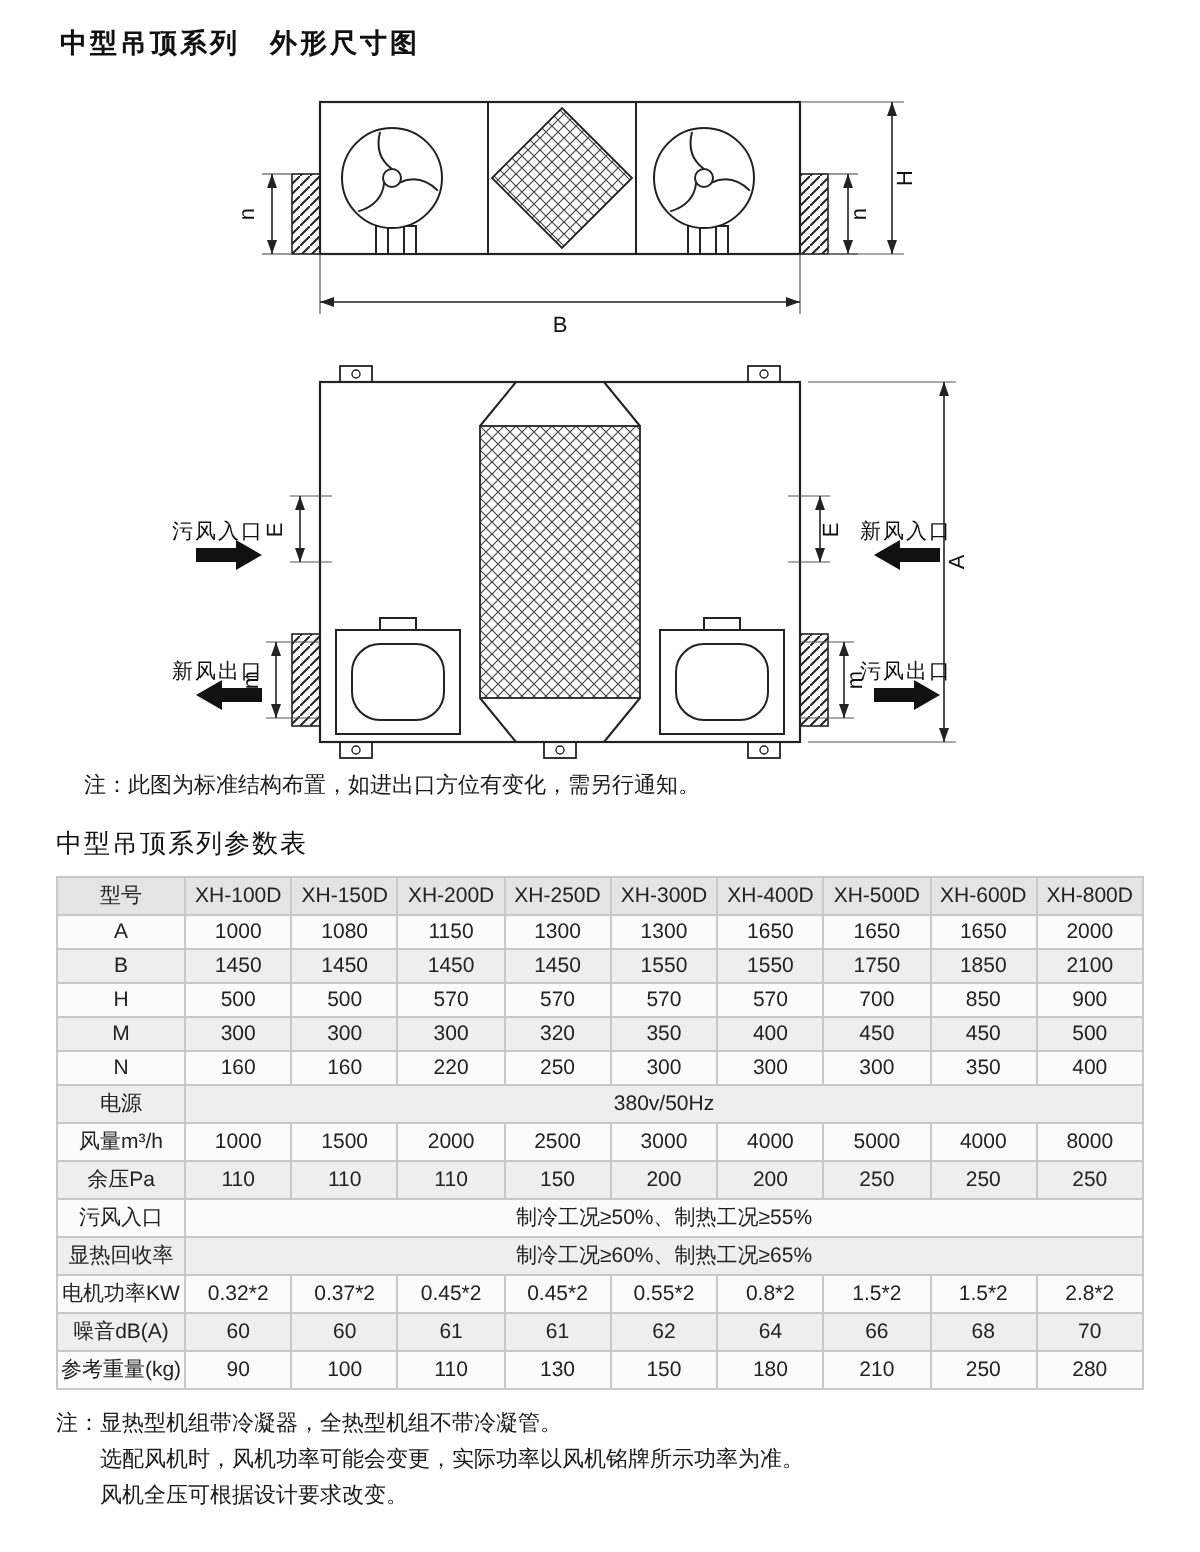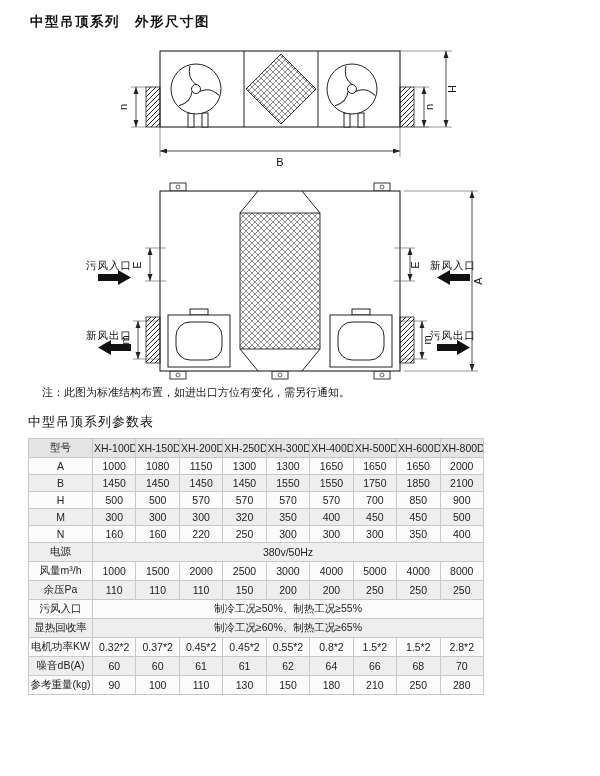--- a/index.html
+++ b/index.html
@@ -13,21 +13,21 @@
   .wfill{fill:#fff;stroke:#222;stroke-width:1}
   .ext{stroke:#555;stroke-width:0.6}
   .dim{stroke:#222;stroke-width:0.8}
   .hblk{fill:url(#hh);stroke:#222;stroke-width:0.8}
   .tab{fill:#fff;stroke:#222;stroke-width:0.9}
   .hole{fill:#fff;stroke:#222;stroke-width:0.7}
   text.d{font-size:11px;fill:#111}
   text.c{font-size:10.5px;fill:#111;letter-spacing:1px}
   .dnote{font-size:11px;color:#1a1a1a;padding-left:14px;margin-top:2px}
   .sec-title{font-size:13px;font-weight:normal;letter-spacing:1px;margin:13px 0 7px 0}
-  table{width:456px;border-collapse:collapse;table-layout:fixed;font-size:10.5px;color:#222}
+  table{width:544px;border-collapse:collapse;table-layout:fixed;font-size:10.5px;color:#222}
   col.lc{width:64px}
   th,td{border:1px solid #c8c8c8;text-align:center;padding:2px 1px;height:17px;overflow:hidden;white-space:nowrap}
   thead th{background:#e4e4e4;font-weight:normal}
   tbody tr:nth-child(odd){background:#fbfbfb}
   tbody tr:nth-child(even){background:#eeeeee}
   td.rl{background:inherit}
   .foot{margin-top:9px;font-size:11px;line-height:1.62;color:#1a1a1a}
   .foot .ind{padding-left:22px}
 </style>
 </head>
@@ -362,14 +362,19 @@
           <td>130</td>
           <td>150</td>
           <td>180</td>
           <td>210</td>
           <td>250</td>
           <td>280</td>
         </tr>
       </tbody>
   </table>
 
+  <div class="foot">
+    <div><span>注：</span><span>显热型机组带冷凝器，全热型机组不带冷凝管。</span></div>
+    <div class="ind">选配风机时，风机功率可能会变更，实际功率以风机铭牌所示功率为准。</div>
+    <div class="ind">风机全压可根据设计要求改变。</div>
+  </div>
 
 </div>
 
 </body></html>

